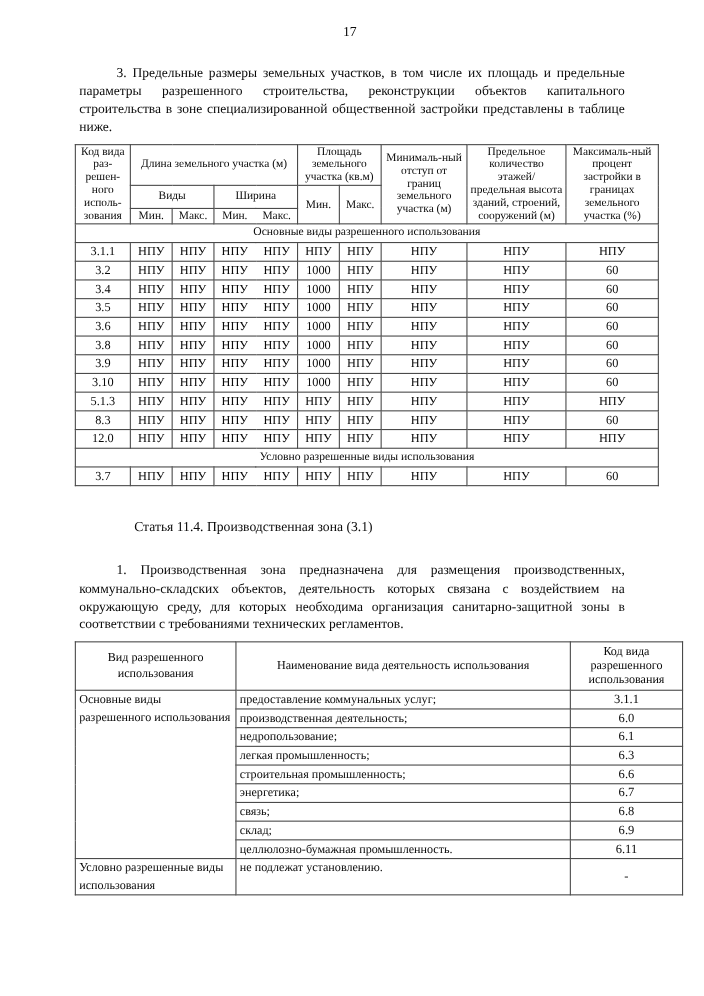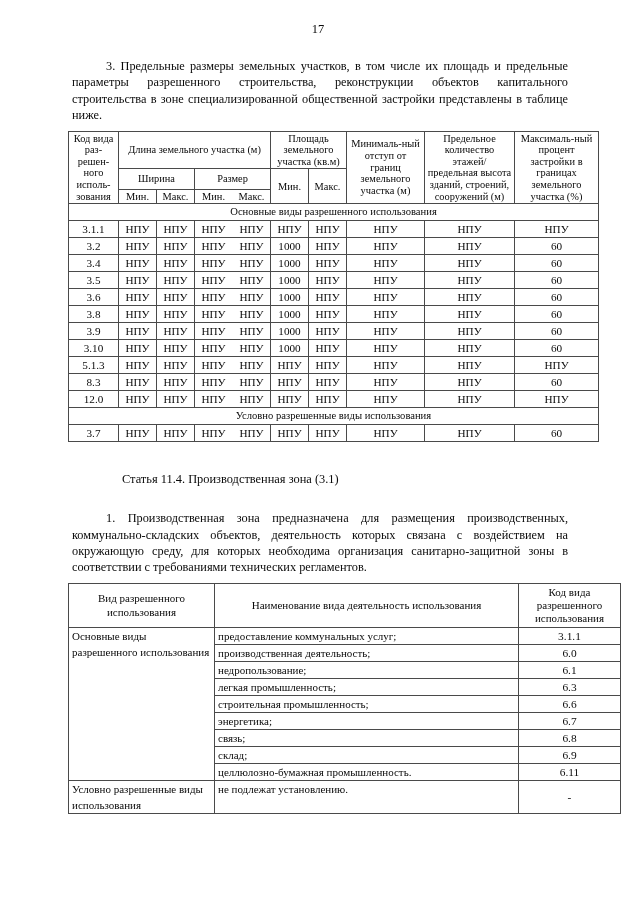--- a/index.html
+++ b/index.html
@@ -136,22 +136,22 @@
       <thead>
         <tr>
           <th rowspan="3">Код вида раз-решен-ного исполь-зования</th>
           <th colspan="4">Длина земельного участка (м)</th>
           <th colspan="2">Площадь земельного участка (кв.м)</th>
           <th rowspan="3">Минималь-ный отступ от границ земельного участка (м)</th>
           <th rowspan="3">Предельное количество этажей/ предельная высота зданий, строений, сооружений (м)</th>
           <th rowspan="3">Максималь-ный процент застройки в границах земельного участка (%)</th>
         </tr>
         <tr>
+          <th colspan="2">Виды</th>
           <th colspan="2">Ширина</th>
-          <th colspan="2">Размер</th>
           <th rowspan="2">Мин.</th>
           <th rowspan="2">Макс.</th>
         </tr>
         <tr>
           <th>Мин.</th>
           <th>Макс.</th>
           <th class="nb-right">Мин.</th>
           <th class="nb-left">Макс.</th>
         </tr>
       </thead>

